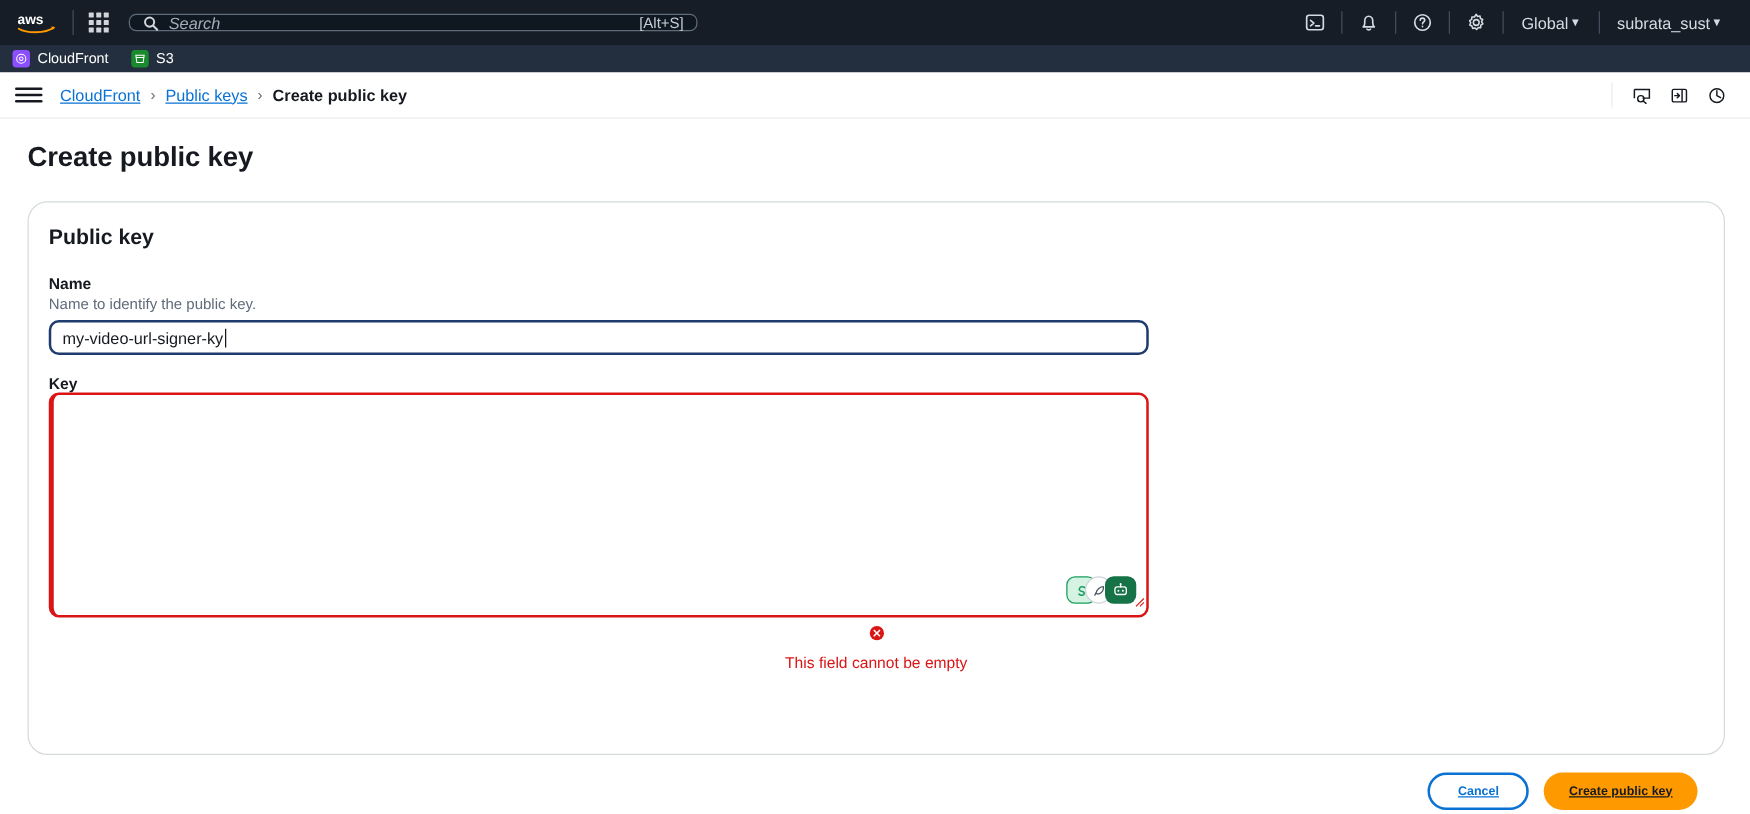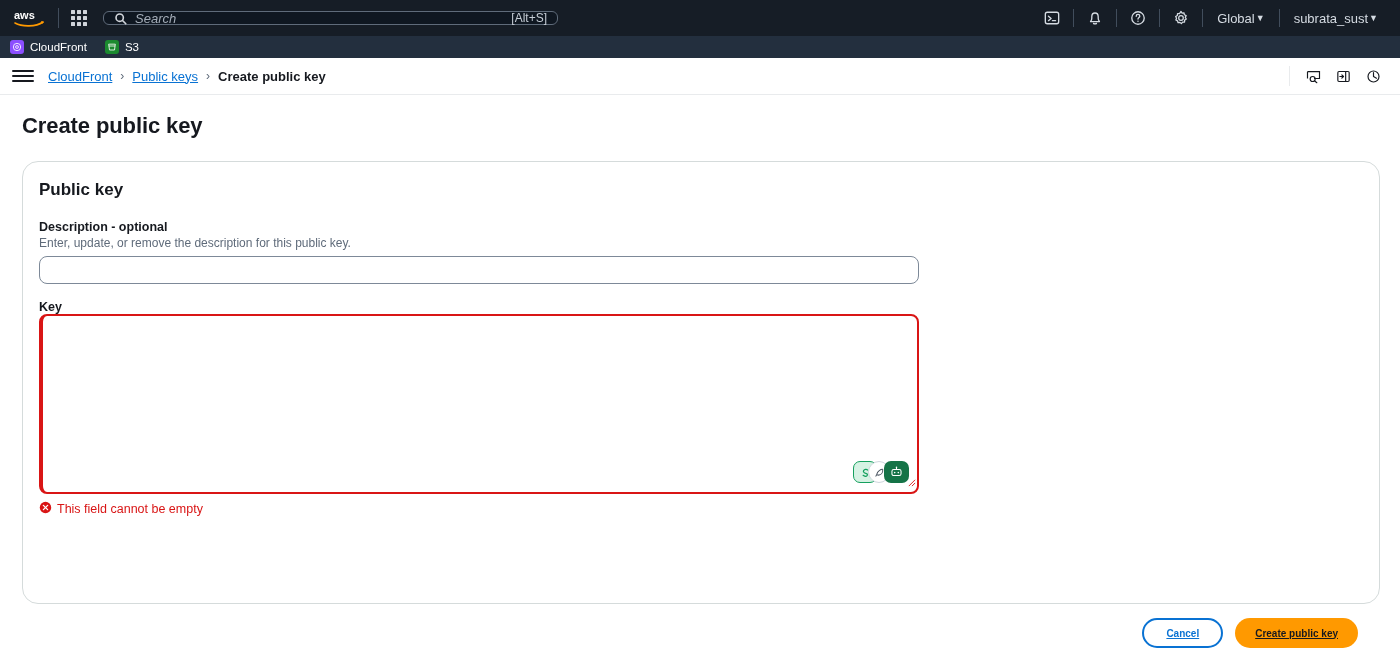--- a/index.html
+++ b/index.html
@@ -176,21 +176,21 @@
   .badge-front {
     width: 25px; height: 22px;
     background: #157347;
     border-radius: 7px;
     margin-left: -6px;
     z-index: 3;
     display: flex; align-items: center; justify-content: center;
   }
   .resize-grip { position: absolute; right: 3px; bottom: 3px; z-index: 4; }
 
-  .err-row { display: flex; align-items: center; gap: 5px; margin-top: 6px; }
+  .err-row { display: flex; align-items: center; gap: 5px; margin-top: 6px; flex-direction: column; }
   .err-text { color: #d91515; font-size: 12.5px; }
 
   
   .footer { display: flex; justify-content: flex-end; align-items: center; gap: 12px; padding: 14px 22px 0 0; }
   .btn {
     border-radius: 20px;
     font-size: 10px;
     font-weight: bold;
     cursor: pointer;
     font-family: "Liberation Sans", sans-serif;
@@ -336,26 +336,29 @@
     </div>
   </div>
 </div>
 
 <div class="page">
   <div class="page-title">Create public key</div>
 
   <div class="card">
     <div class="card-title">Public key</div>
 
-
     <div class="field">
-      <div class="flabel">Description - optional</div>
-      <div class="fhint">Enter, update, or remove the description for this public key.</div>
-      <input class="input-plain" type="text" placeholder="" style="">
-    </div>
+      <div class="flabel">Name</div>
+      <div class="fhint">Name to identify the public key.</div>
+      <div class="input-text">
+        <span>my-video-url-signer-ky</span>
+          <span class="caretbar"></span>
+      </div>
+    </div>
+
 
     <div class="field">
       <div class="flabel">Key</div>
       <div class="ta-wrap">
         <textarea class="textarea-err" style=""></textarea>
         <div class="ext-badges">
           <span class="badge-back">
             <svg width="11" height="11" viewBox="0 0 14 14" fill="none" stroke="#15a05e" stroke-width="1.6">
               <path d="M10 4 C8.4 2.6 5.6 2.8 4.6 4.6 C3.6 6.4 5.6 7.6 7.4 8 C9.2 8.4 10 9.6 9 11 C8 12.2 5.6 12 4 10.6" stroke-linecap="round"></path>
             </svg>

